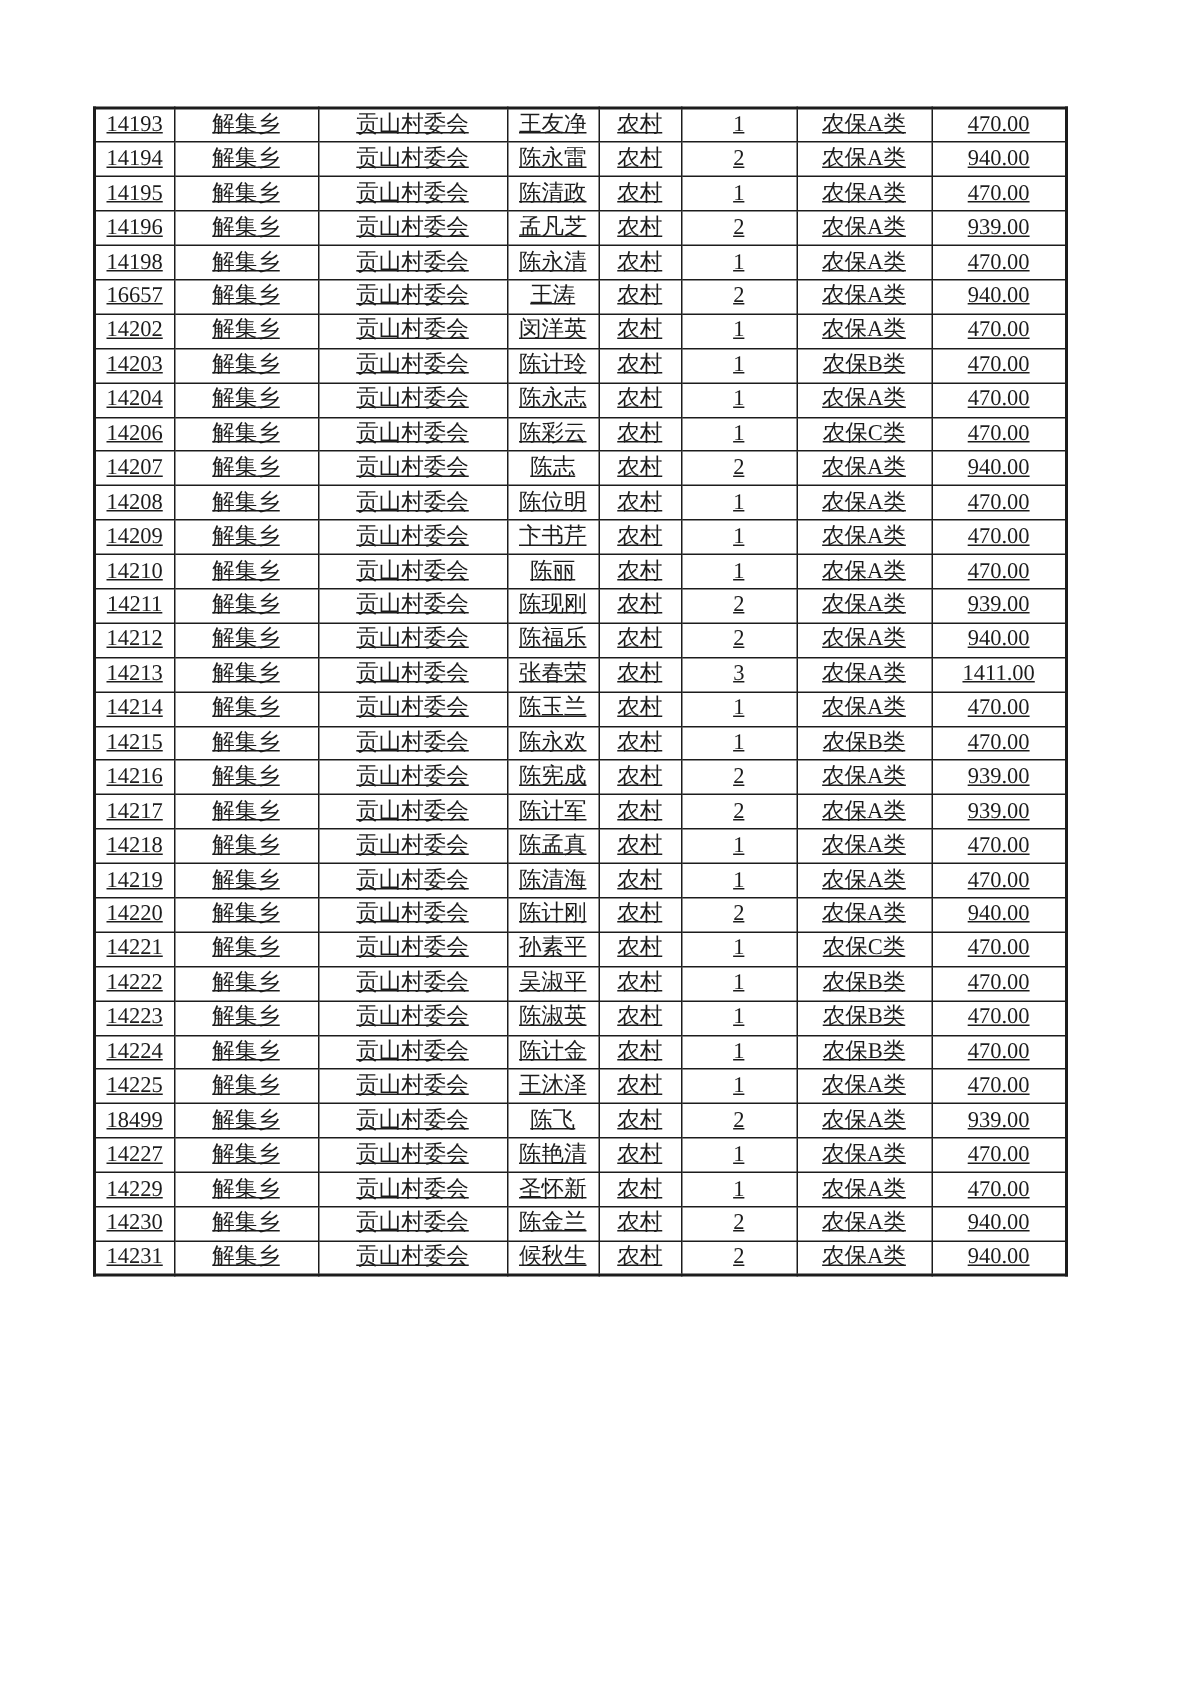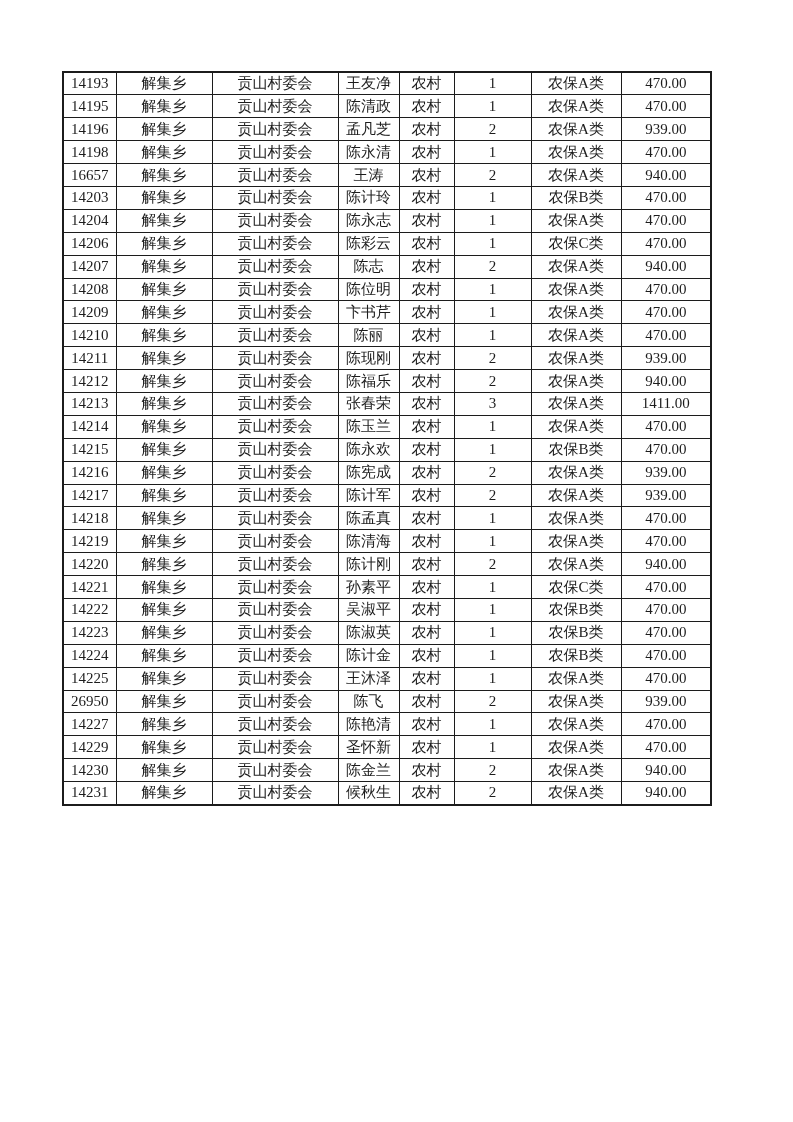--- a/index.html
+++ b/index.html
@@ -16,20 +16,21 @@
   .sheet {
     position: absolute;
     left: 62px;
     top: 71px;
   }
   table.roster {
     border-collapse: collapse;
     table-layout: fixed;
     width: 648px;
     border: 2px solid #1c1c1c;
+    text-decoration: underline;
   }
   table.roster td {
     border: 1.6px solid #1c1c1c;
     height: 22.9px; 
     text-align: center;
     vertical-align: middle;
     font-size: 15px;
     line-height: 1;
     overflow: hidden;
     white-space: nowrap;
@@ -64,20 +65,30 @@
     <td>14193</td>
     <td>解集乡</td>
     <td>贡山村委会</td>
     <td>王友净</td>
     <td>农村</td>
     <td>1</td>
     <td>农保A类</td>
     <td>470.00</td>
   </tr>
 
+  <tr>
+    <td>14194</td>
+    <td>解集乡</td>
+    <td>贡山村委会</td>
+    <td>陈永雷</td>
+    <td>农村</td>
+    <td>2</td>
+    <td>农保A类</td>
+    <td>940.00</td>
+  </tr>
 
   <tr>
     <td>14195</td>
     <td>解集乡</td>
     <td>贡山村委会</td>
     <td>陈清政</td>
     <td>农村</td>
     <td>1</td>
     <td>农保A类</td>
     <td>470.00</td>
@@ -112,20 +123,30 @@
     <td>贡山村委会</td>
     <td>王涛</td>
     <td>农村</td>
     <td>2</td>
     <td>农保A类</td>
     <td>940.00</td>
   </tr>
 
 
 
+  <tr>
+    <td>14202</td>
+    <td>解集乡</td>
+    <td>贡山村委会</td>
+    <td>闵洋英</td>
+    <td>农村</td>
+    <td>1</td>
+    <td>农保A类</td>
+    <td>470.00</td>
+  </tr>
 
   <tr>
     <td>14203</td>
     <td>解集乡</td>
     <td>贡山村委会</td>
     <td>陈计玲</td>
     <td>农村</td>
     <td>1</td>
     <td>农保B类</td>
     <td>470.00</td>
@@ -357,21 +378,21 @@
     <td>解集乡</td>
     <td>贡山村委会</td>
     <td>王沐泽</td>
     <td>农村</td>
     <td>1</td>
     <td>农保A类</td>
     <td>470.00</td>
   </tr>
 
   <tr>
-    <td>26950</td>
+    <td>18499</td>
     <td>解集乡</td>
     <td>贡山村委会</td>
     <td>陈飞</td>
     <td>农村</td>
     <td>2</td>
     <td>农保A类</td>
     <td>939.00</td>
   </tr>
 
   <tr>

